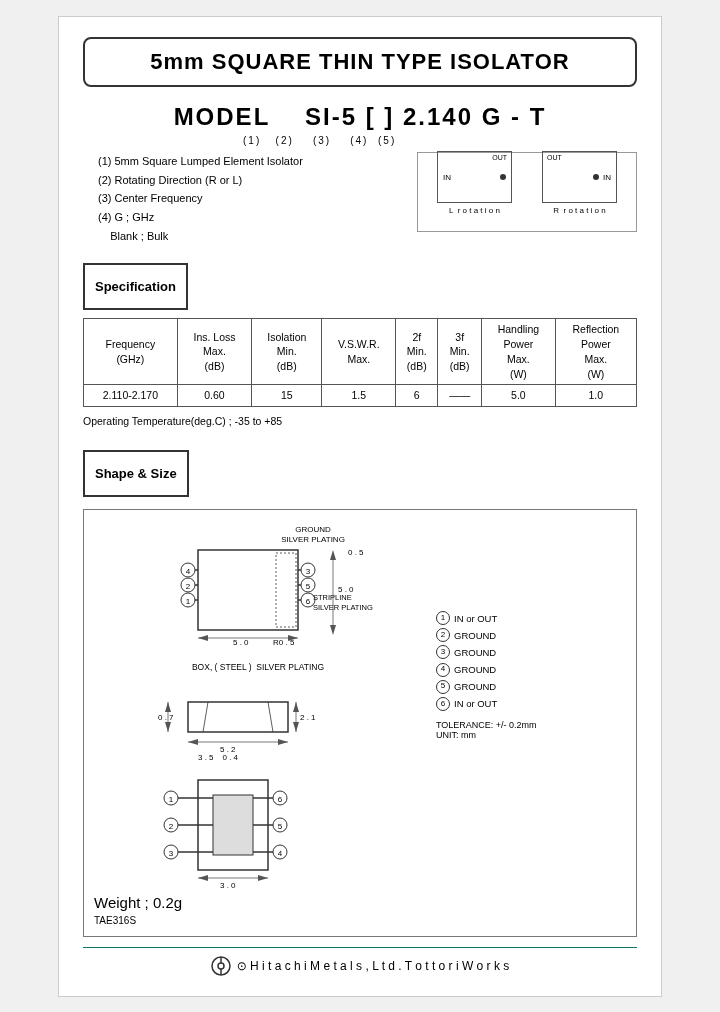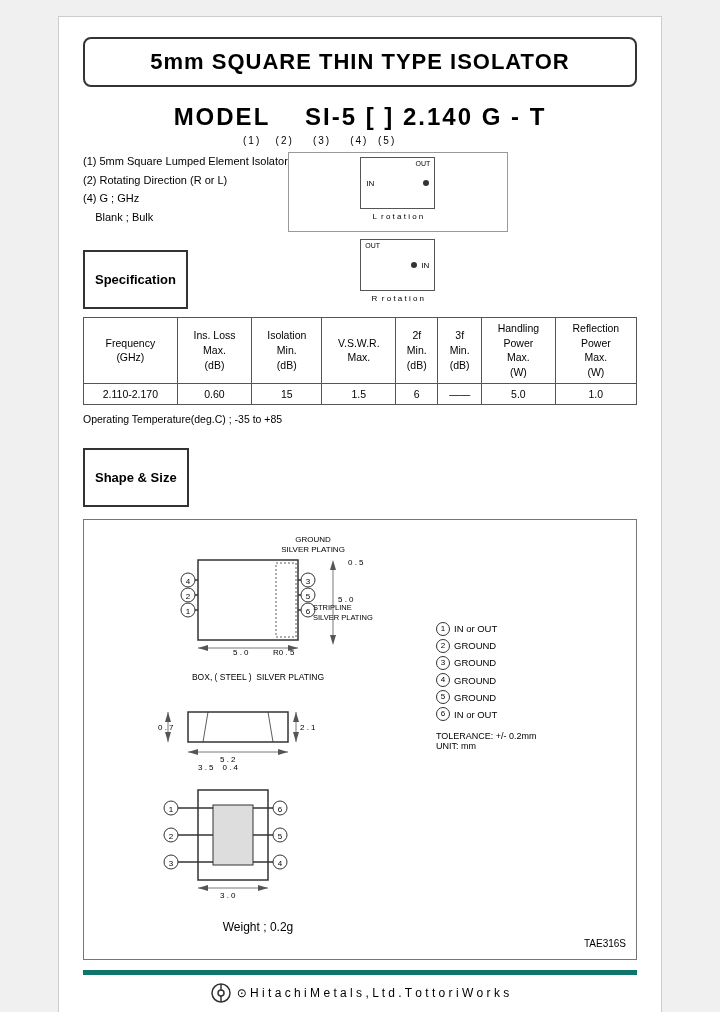--- a/index.html
+++ b/index.html
@@ -38,45 +38,46 @@
       margin-bottom: 14px;
     }
     .model-line {
       font-size: 24px;
       font-weight: bold;
       letter-spacing: 2px;
       margin-bottom: 4px;
     }
     .model-desc {
       display: flex;
+      justify-content: space-between;
       align-items: flex-start;
       margin-top: 6px;
+      margin-left: 15px;
     }
     .model-desc-left {
       text-align: left;
       font-size: 11px;
       line-height: 1.7;
     }
     .rotation-diagram {
       border: 1px solid #999;
       width: 220px;
       height: 80px;
       position: relative;
       display: flex;
       align-items: center;
       justify-content: space-around;
       font-size: 9px;
       padding: 4px;
       flex-shrink: 0;
-      flex-direction: column;
     }
     .section-header {
       border: 2px solid #333;
       display: inline-block;
-      padding: 20px 10px;
+      padding: 14px 10px;
       font-weight: bold;
       font-size: 13px;
       margin-bottom: 8px;
       margin-top: 4px;
     }
     .spec-table {
       width: 100%;
       border-collapse: collapse;
       font-size: 10.5px;
       margin-bottom: 6px;
@@ -123,29 +124,28 @@
       border: 1px solid #333;
       border-radius: 50%;
       font-size: 8px;
       flex-shrink: 0;
     }
     .tolerance-note {
       font-size: 9px;
       margin-top: 8px;
     }
     .tae-ref {
-      text-align: right;
       font-size: 10px;
       margin-top: 4px;
     }
     .footer {
       text-align: center;
       font-size: 12px;
       margin-top: 10px;
-      border-top: 5px solid #0f766e;
+      border-top: 1px solid #0f766e;
       padding-top: 8px;
       display: flex;
       align-items: center;
       justify-content: center;
       gap: 6px;
     }
   </style>
 </head>
 <body>
 
@@ -163,20 +163,21 @@
       <span>SI-5 [ ] 2.140 G - T</span>
     </div>
     <div style="font-size:10px; letter-spacing:2px; margin-left:160px; text-align:left;">
       (1)&nbsp;&nbsp;&nbsp;(2)&nbsp;&nbsp;&nbsp;&nbsp;(3)&nbsp;&nbsp;&nbsp;&nbsp;(4)&nbsp;&nbsp;(5)
     </div>
 
     <div class="model-desc">
       <div class="model-desc-left">
         <div>(1) 5mm Square Lumped Element Isolator</div>
         <div>(2) Rotating Direction (R or L)</div>
+        <div>(3) Center Frequency</div>
         <div>(4) G ; GHz</div>
         <div>&nbsp;&nbsp;&nbsp;&nbsp;Blank ; Bulk</div>
       </div>
 
       <div class="rotation-diagram">
 
         <div style="position:relative; margin-bottom:18px;">
           <div style="border:1.5px solid #555; width:75px; height:52px; display:flex; align-items:center; justify-content:space-between; padding:0 5px; position:relative;">
             <span style="font-size:8px;">IN</span>
             <div style="width:6px;height:6px;background:#333;border-radius:50%;"></div>
@@ -353,21 +354,21 @@
 
           <circle cx="122" cy="82" r="7" fill="none" stroke="#333" stroke-width="1"></circle>
           <text x="122" y="86" font-size="8" text-anchor="middle">4</text>
 
           <line x1="40" y1="108" x2="110" y2="108" stroke="#555" stroke-width="0.8"></line>
           <polygon points="40,108 50,105 50,111" fill="#555"></polygon>
           <polygon points="110,108 100,105 100,111" fill="#555"></polygon>
           <text x="62" y="118" font-size="8">3 . 0</text>
         </svg>
 
-        <div style="text-align:center; font-size:12px; margin-top:20px;">Weight ; 0.2g</div>
+        <div style="text-align:left; font-size:15px; margin-top:4px;">Weight ; 0.2g</div>
       </div>
 
       <div style="width:190px; padding-top:80px;">
         <div class="legend-list">
           <div class="legend-item">
             <span class="circle-num">1</span>
             <span>IN or OUT</span>
           </div>
           <div class="legend-item">
             <span class="circle-num">2</span>

